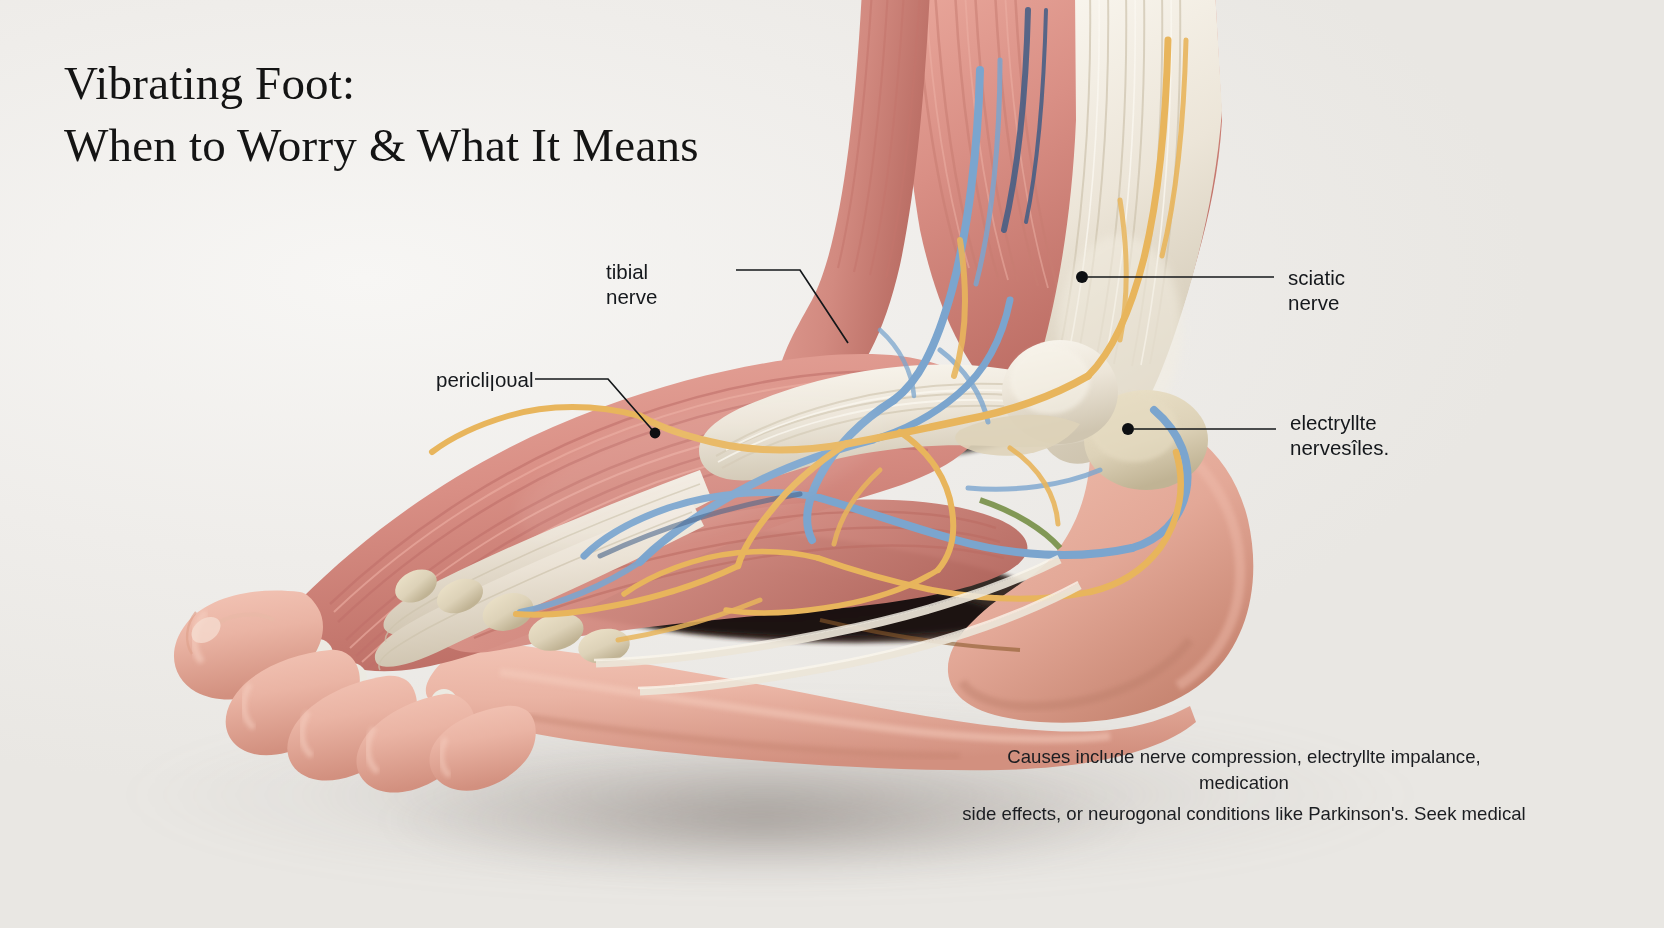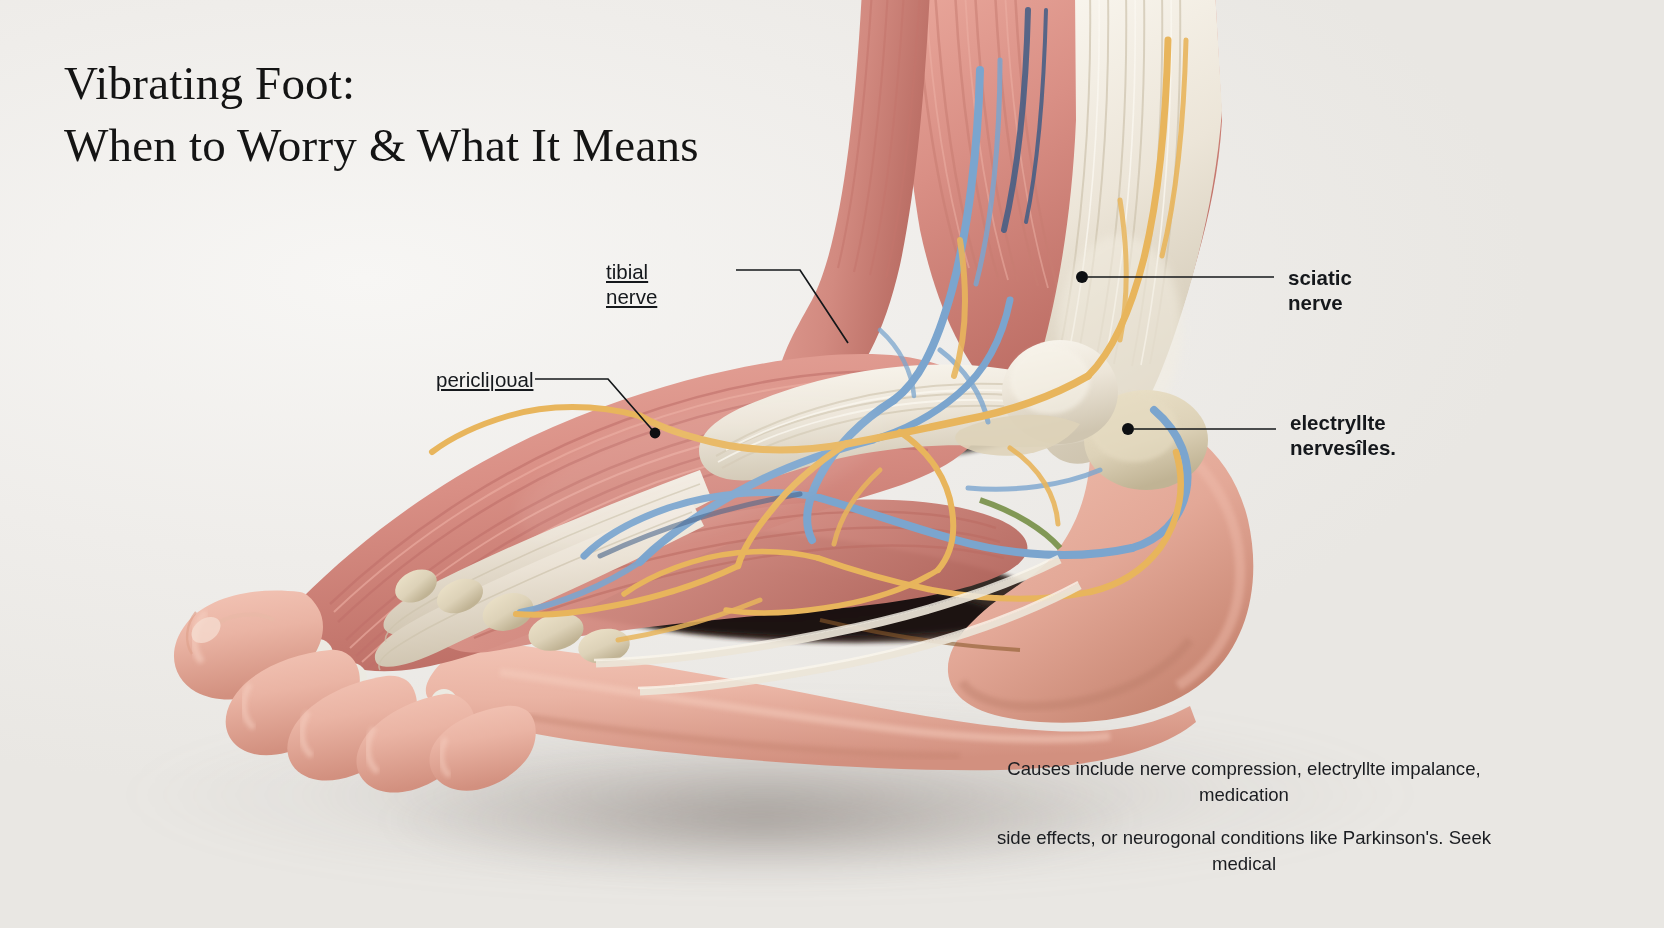--- a/index.html
+++ b/index.html
@@ -67,35 +67,35 @@
 
   .callout { position: absolute; }
   .callout .lbl {
     position: absolute;
     font-family: "Liberation Sans", sans-serif;
     font-size: 20.5px;
     color: #15181c;
     white-space: pre-line;
     line-height: 1.22;
   }
-  .callout .lbl.right { text-align: left; font-weight: bold; }
-  .callout .lbl.left  { text-align: left; text-decoration: underline; }
+  .callout .lbl.right { text-align: left; }
+  .callout .lbl.left  { text-align: left; }
 
   .caption {
     position: absolute;
     left: 958px;
     top: 740px;
     width: 572px;
     font-family: "Liberation Sans", sans-serif;
     font-size: 18.6px;
     line-height: 1.42;
     color: #1b1d21;
     text-align: center;
   }
-  .caption p { margin: 16px; }
+  .caption p { margin: 4px; }
 </style>
 </head>
 <body>
 
 <div id="stage">
 
   <div class="bg-base"></div>
   <div class="floor-shadow"></div>
   <div class="floor-shadow deep"></div>
 

